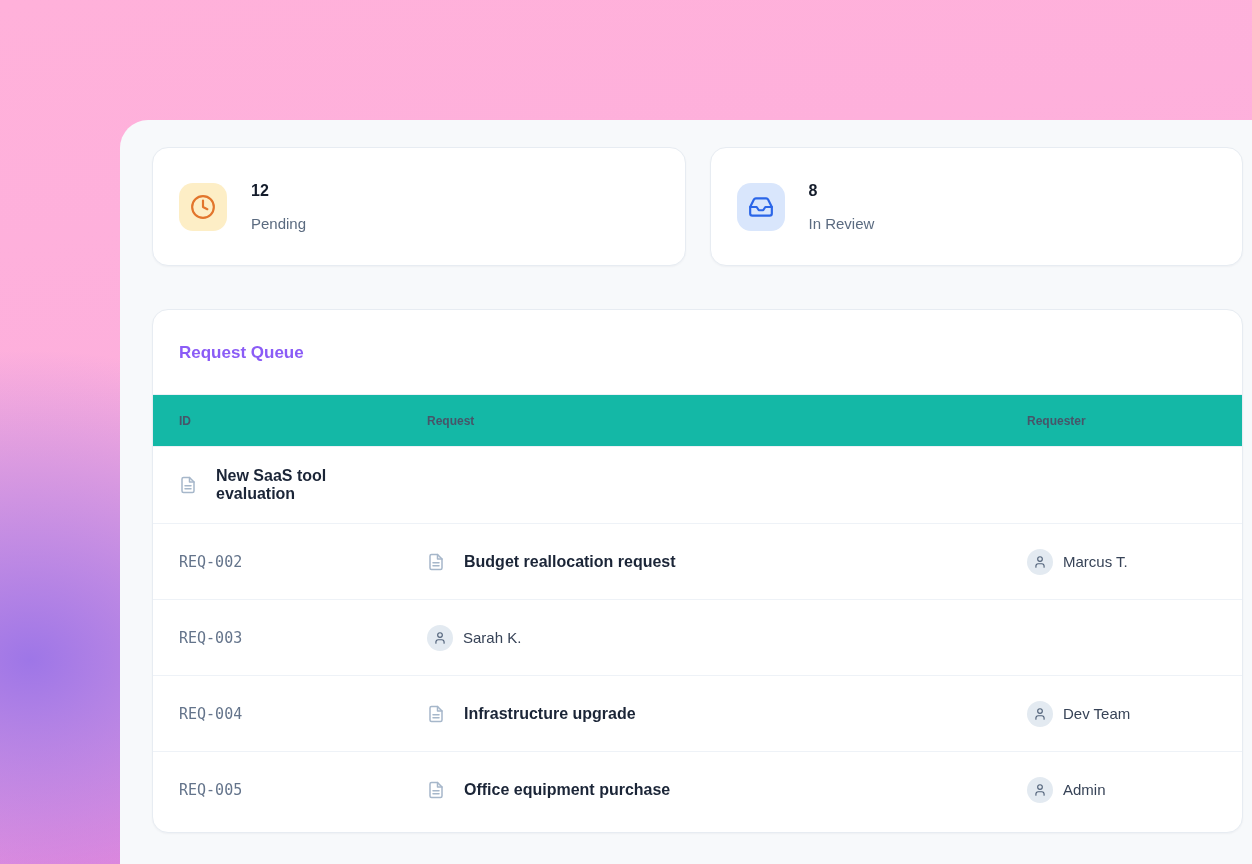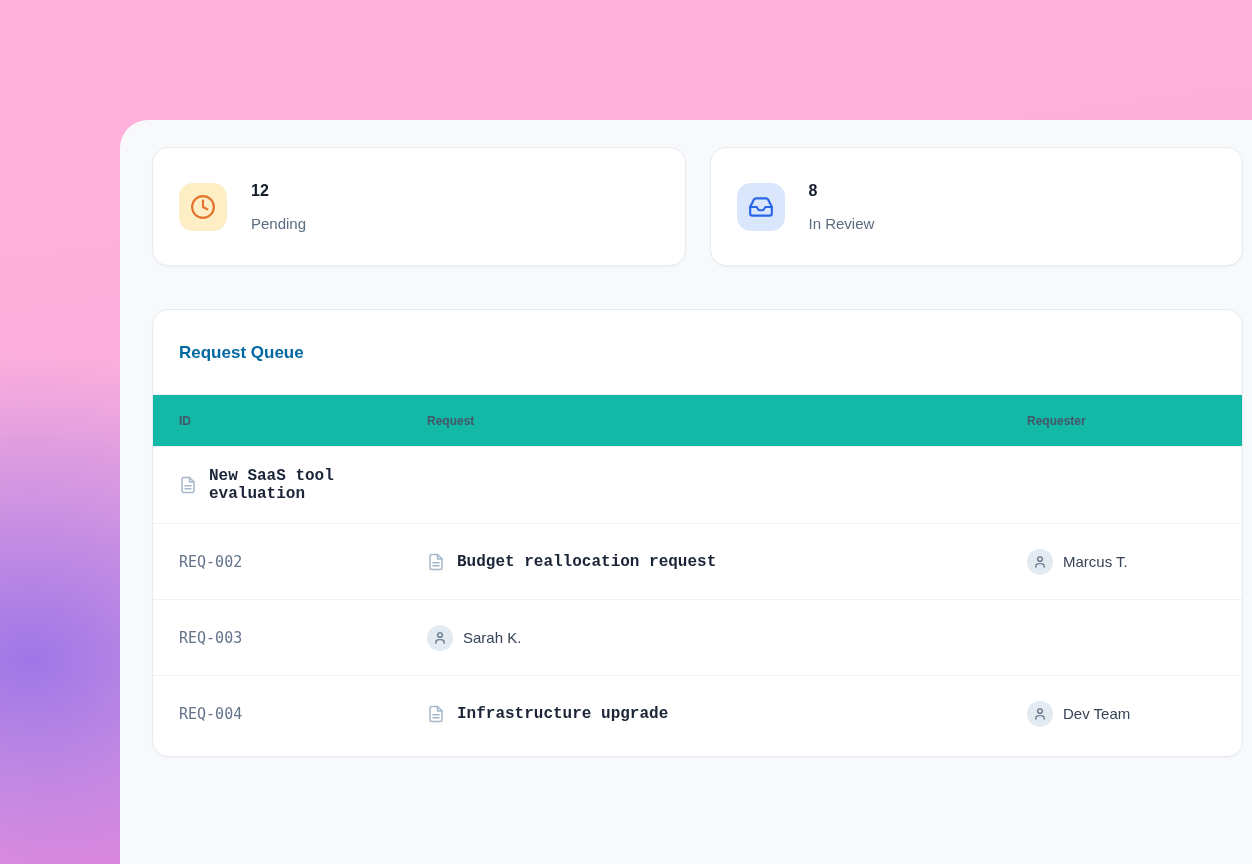--- a/index.html
+++ b/index.html
@@ -36,36 +36,36 @@
   .stat-value { font-size:16px; font-weight:700; color:#141c2b; line-height:1.2; }
   .stat-label { font-size:15px; color:#5b6b80; margin-top:15px; }
   
   .queue-card {
     margin-top:43px; background:#ffffff;
     border:1px solid #e7ecf2; border-radius:16px;
     box-shadow:0 1px 2px rgba(16,24,40,.04);
     overflow:hidden; padding-bottom:5px;
   }
   .queue-title-row { padding:31px 26px 30px; border-bottom:1px solid #edf1f6; }
-  .queue-title { font-size:17px; font-weight:700; color:#0369a1; line-height:23px; }
+  .queue-title { font-size:17px; font-weight:700; color:#8b5cf6; line-height:23px; }
   .grid-row { display:grid; grid-template-columns:248px 600px 1fr; align-items:center; }
   .thead {
     background:#14b8a6; height:52px;
     border-bottom:1px solid #edf1f6;
     font-size:12px; font-weight:600; color:#475569;
   }
   .thead > div { padding-left:26px; }
   .trow { height:76px; }
   .trow + .trow { border-top:1px solid #eef2f7; }
   .cell { padding-left:26px; }
   .cell-id {
     font-family:"DejaVu Sans Mono","Liberation Mono",monospace;
     font-size:15px; color:#64748b;
   }
-  .cell-request { display:flex; align-items:center; gap:12px;font-family:Liberation Mono, monospace; }
+  .cell-request { display:flex; align-items:center; gap:19px; }
   .cell-request svg { width:18px; height:18px; color:#a6b7ca; flex:0 0 auto; }
   .request-text { font-size:16px; font-weight:600; color:#1b2537; }
   .cell-requester { display:flex; align-items:center; gap:10px; }
   .avatar {
     width:26px; height:26px; border-radius:50%; background:#e3eaf1;
     display:flex; align-items:center; justify-content:center; color:#53647b; flex:0 0 auto;
   }
   .avatar svg { width:14px; height:14px; }
   .requester-name { font-size:15px; color:#374357; }
 </style>
@@ -178,16 +178,37 @@
       <span class="avatar">
         <svg viewBox="0 0 24 24" fill="none" stroke="currentColor" stroke-width="2" stroke-linecap="round" stroke-linejoin="round">
                 <path d="M19 21v-2a4 4 0 0 0-4-4H9a4 4 0 0 0-4 4v2"></path>
                 <circle cx="12" cy="7" r="4"></circle>
               </svg>
       </span>
       <span class="requester-name">Dev Team</span>
     </div>
   </div>
 
+  <div class="grid-row trow">
+    <div class="cell cell-id">REQ-005</div>
+    <div class="cell cell-request">
+      <svg viewBox="0 0 24 24" fill="none" stroke="currentColor" stroke-width="2" stroke-linecap="round" stroke-linejoin="round">
+              <path d="M14 2H6a2 2 0 0 0-2 2v16a2 2 0 0 0 2 2h12a2 2 0 0 0 2-2V8z"></path>
+              <polyline points="14 2 14 8 20 8"></polyline>
+              <line x1="16" y1="13" x2="8" y2="13"></line>
+              <line x1="16" y1="17" x2="8" y2="17"></line>
+            </svg>
+      <span class="request-text">Office equipment purchase</span>
+    </div>
+    <div class="cell cell-requester">
+      <span class="avatar">
+        <svg viewBox="0 0 24 24" fill="none" stroke="currentColor" stroke-width="2" stroke-linecap="round" stroke-linejoin="round">
+                <path d="M19 21v-2a4 4 0 0 0-4-4H9a4 4 0 0 0-4 4v2"></path>
+                <circle cx="12" cy="7" r="4"></circle>
+              </svg>
+      </span>
+      <span class="requester-name">Admin</span>
+    </div>
+  </div>
 </div>
   </div>
 
 </div>
 
 </body></html>

